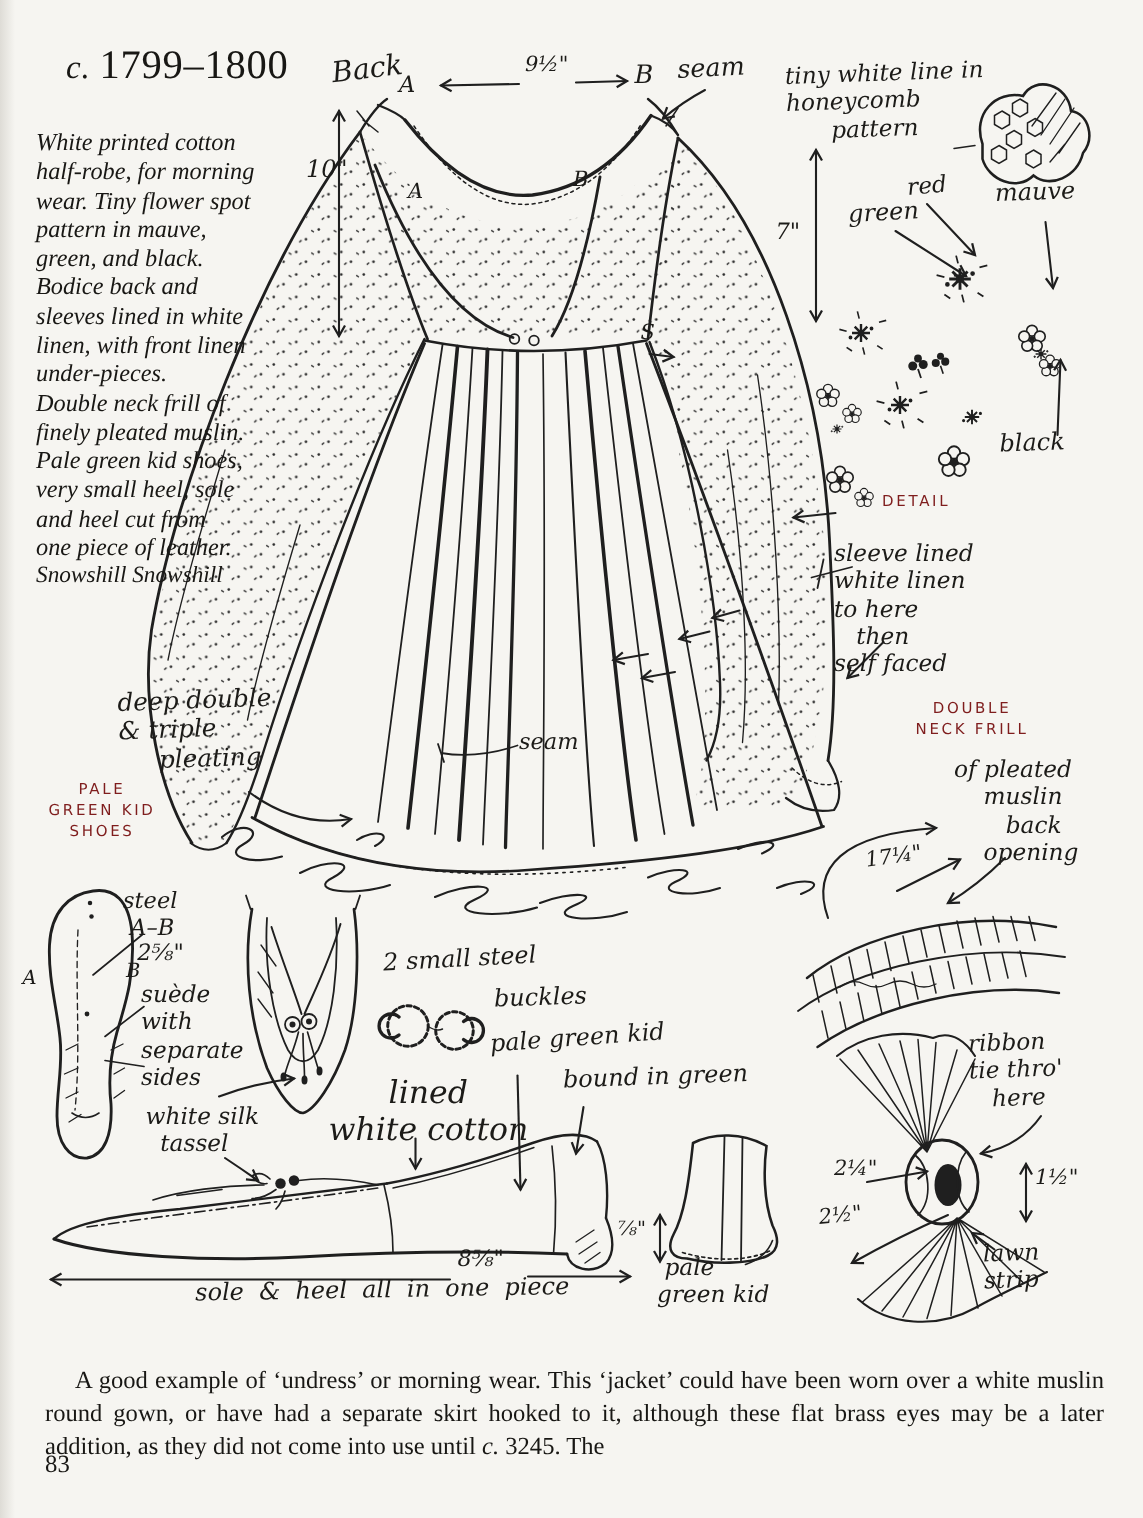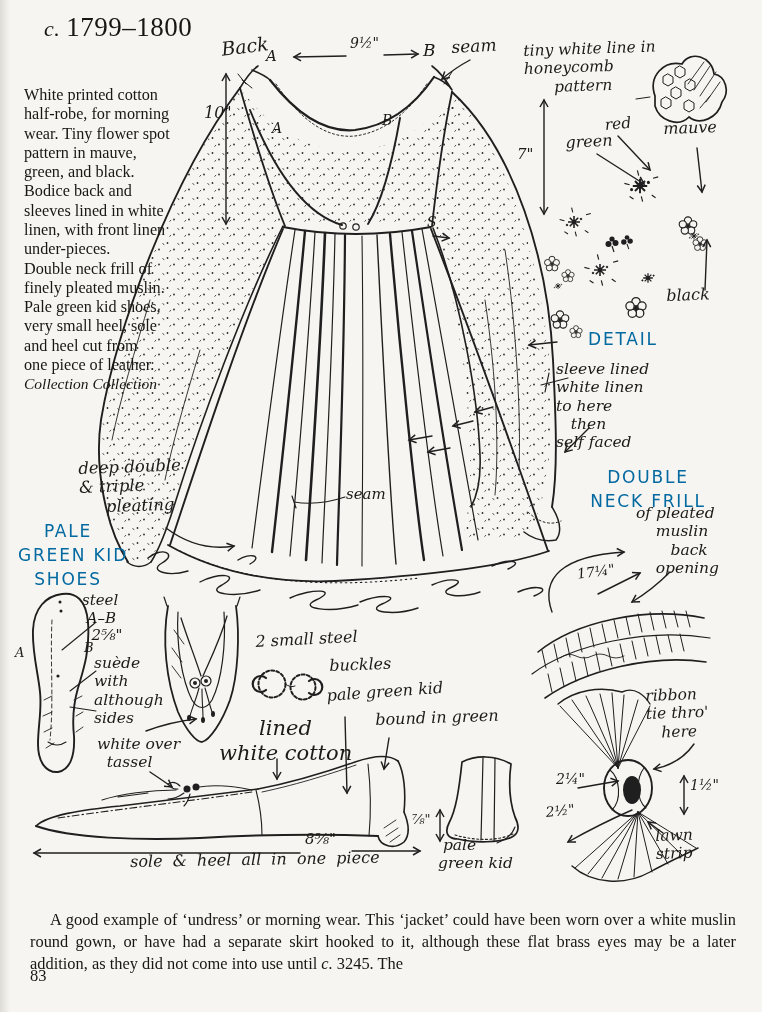--- a/index.html
+++ b/index.html
@@ -4,32 +4,32 @@
 <style>
   html,body{margin:0;padding:0;}
   body{
     width:762px;height:1012px;position:relative;overflow:hidden;
     background:#f6f5f1;
     font-family:"Liberation Serif", serif;color:#181714;
   }
   .edge{position:absolute;left:0;top:0;bottom:0;width:10px;
     background:linear-gradient(90deg,#dedcd6,rgba(246,245,241,0));}
   .art{position:absolute;left:0;top:0;}
-  .title{position:absolute;left:44px;top:12px;font-size:27px;letter-spacing:.5px;white-space:pre;}
+  .title{position:absolute;left:44px;top:28px;font-size:27px;letter-spacing:.5px;white-space:pre;}
   .title i{font-size:22px;margin-right:6px;}
   .desc{position:absolute;left:24px;top:86px;width:200px;font-size:16.2px;
-    line-height:1.19;white-space:pre-line;}
+    line-height:1.19;white-space:pre-line;font-style:italic;}
   .collection{position:absolute;left:24px;top:375px;font-size:15.5px;font-style:italic;}
   .footer{position:absolute;left:30px;top:893px;width:706px;font-size:16.4px;
     line-height:1.34;text-align:justify;text-indent:20px;}
   .pagenum{position:absolute;left:30px;top:966px;font-size:16.5px;}
   .hw{position:absolute;font-family:"DejaVu Serif", serif;font-style:italic;
     color:#1c1b18;white-space:pre;line-height:1.18;transform-origin:left top;font-size:16px;}
-  .caps{position:absolute;font-family:"DejaVu Sans", sans-serif;color:#0369a1;
-    font-size:17px;letter-spacing:1.8px;line-height:1.4;white-space:pre;transform-origin:left top;}
+  .caps{position:absolute;font-family:"DejaVu Sans", sans-serif;color:#7f1d1d;
+    font-size:10px;letter-spacing:1.8px;line-height:1.4;white-space:pre;transform-origin:left top;}
   .ctr{text-align:center;}
 </style>
 </head>
 <body>
 
 <div class="sheet">
 <div class="edge"></div>
 
 <svg class="art" width="762" height="1012" viewBox="0 0 762 1012">
   <defs>
@@ -297,21 +297,21 @@
 Bodice back and
 sleeves lined in white
 linen, with front linen
 under-pieces.
 Double neck frill of
 finely pleated muslin.
 Pale green kid shoes,
 very small heel, sole
 and heel cut from
 one piece of leather.</div>
-<div class="collection">Collection Collection</div>
+<div class="collection">Snowshill Snowshill</div>
 
 <p class="footer"><span>A good example of ‘undress’ or morning wear. This ‘jacket’ could have been worn over a white muslin round gown, or have had a separate skirt hooked to it, although these flat brass eyes may be a later addition, as they did not come into use until </span><i>c.</i><span> 3245. The</span></p>
 
 <div class="pagenum">83</div>
 
 <div>
   <div class="hw" style="left:220px;top:38px;font-size:19px;transform:rotate(-7deg)">Back</div>
   <div class="hw" style="left:266px;top:48px;font-size:15px">A</div>
   <div class="hw" style="left:350px;top:35px;font-size:14px">9½"</div>
   <div class="hw" style="left:423px;top:40px;font-size:17px">B</div>
@@ -356,23 +356,23 @@
   <div class="caps ctr" style="left:18px;top:520px;width:100px">PALE
 GREEN KID
 SHOES</div>
   <div class="hw" style="left:82px;top:592px;font-size:15px">steel
  A–B
   2⅝"</div>
   <div class="hw" style="left:15px;top:645px;font-size:13px">A</div>
   <div class="hw" style="left:84px;top:640px;font-size:13px">B</div>
   <div class="hw" style="left:94px;top:654px;font-size:15.5px">suède
 with
-although
+separate
 sides</div>
-  <div class="hw" style="left:97px;top:735px;font-size:15.5px">white over
+  <div class="hw" style="left:97px;top:735px;font-size:15.5px">white silk
   tassel</div>
   <div class="hw" style="left:255px;top:633px;font-size:16px;transform:rotate(-3deg)">2 small steel</div>
   <div class="hw" style="left:329px;top:657px;font-size:16px;transform:rotate(-2deg)">buckles</div>
   <div class="hw" style="left:219px;top:716px;font-size:21px">      lined
 white cotton</div>
   <div class="hw" style="left:326px;top:687px;font-size:16px;transform:rotate(-4deg)">pale green kid</div>
   <div class="hw" style="left:375px;top:711px;font-size:16px;transform:rotate(-2deg)">bound in green</div>
   <div class="hw" style="left:305px;top:831px;font-size:15px">8⅝"</div>
   <div class="hw" style="left:130px;top:853px;font-size:16px;word-spacing:5px;transform:rotate(-1deg)">sole &amp; heel all in one piece</div>
   <div class="hw" style="left:412px;top:812px;font-size:13px">⅞"</div>

